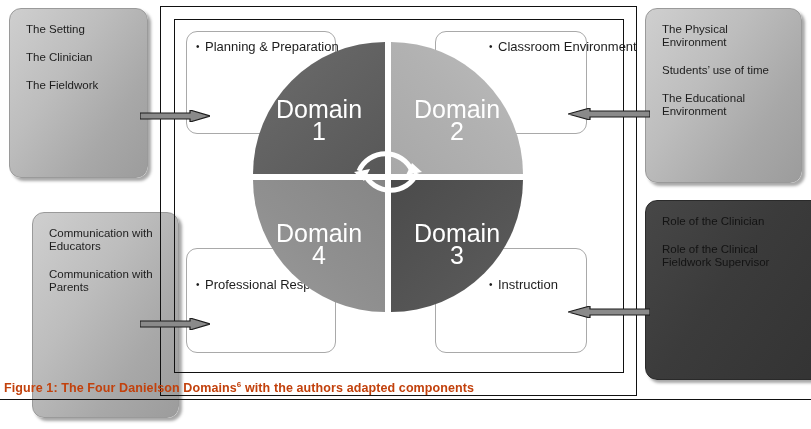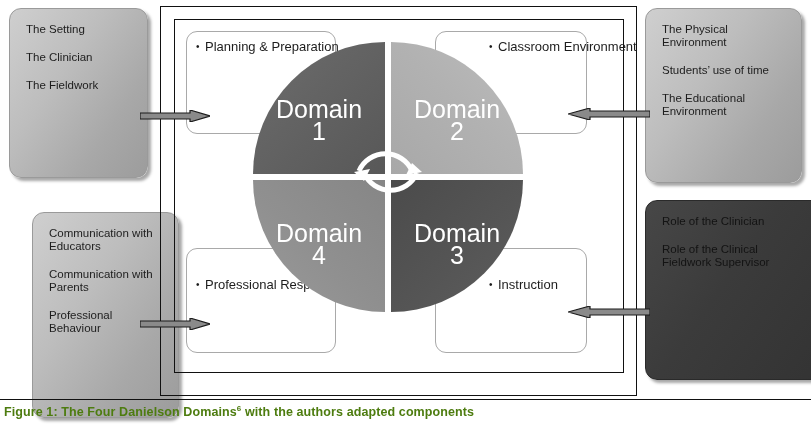--- a/index.html
+++ b/index.html
@@ -66,43 +66,42 @@
 
   
   .arrow{position:absolute;height:12px;}
   #arrow-tl{left:140px;top:110px;width:70px;}
   #arrow-tr{left:568px;top:108px;width:82px;}
   #arrow-bl{left:140px;top:318px;width:70px;}
   #arrow-br{left:568px;top:306px;width:82px;}
 
   
   .caption-rule{position:absolute;left:0;top:399px;width:811px;height:1px;background:#111;}
-  .caption{position:absolute;left:4px;top:404px;width:800px;
-           font-size:12.5px;font-weight:bold;color:#4d7c0f;letter-spacing:.1px;}
+  .caption{position:absolute;left:4px;top:380px;width:800px;
+           font-size:12.5px;font-weight:bold;color:#c2410c;letter-spacing:.1px;}
   .caption sup{font-size:8px;vertical-align:super;}
 </style>
 </head>
 <body>
 
 <div class="infobox box-light" id="box-tl">
   <div class="line">The Setting</div>
   <div class="line">The Clinician</div>
   <div class="line">The Fieldwork</div>
 </div>
 
 <div class="infobox box-light" id="box-tr">
   <div class="line">The Physical Environment</div>
   <div class="line">Students’ use of time</div>
   <div class="line">The Educational Environment</div>
 </div>
 
 <div class="infobox box-light" id="box-bl">
   <div class="line">Communication with Educators</div>
   <div class="line">Communication with Parents</div>
-  <div class="line">Professional Behaviour</div>
 </div>
 
 <div class="infobox box-dark" id="box-br">
   <div class="line">Role of the Clinician</div>
   <div class="line">Role of the Clinical Fieldwork Supervisor</div>
 </div>
 
 <div class="frame-outer"></div>
 <div class="frame-inner"></div>
 

